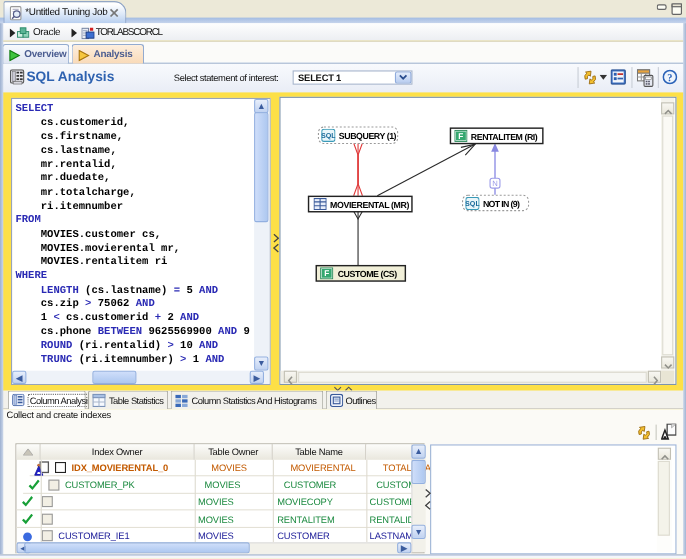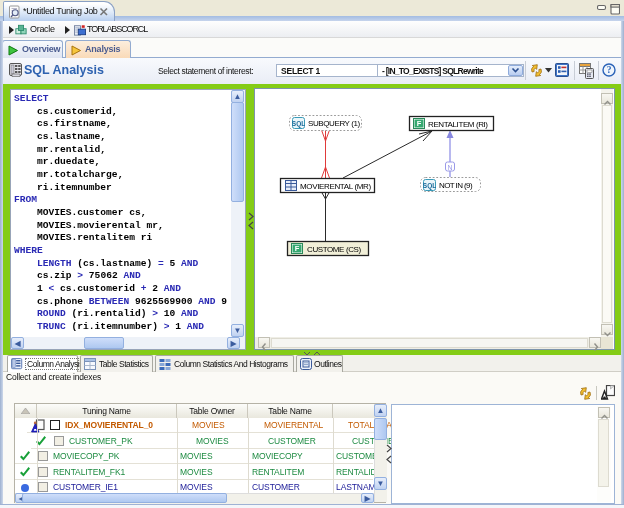--- a/index.html
+++ b/index.html
@@ -1,17 +1,17 @@
 <!DOCTYPE html>
 <html><head><meta charset="utf-8">
 <style>
 *{margin:0;padding:0;box-sizing:border-box}
 body{width:624px;height:508px;font-family:"Liberation Sans",sans-serif;overflow:hidden;background:#fff}
 .abs{position:absolute}
-#win{position:relative;width:624px;height:508px;background:#84cc16}
+#win{position:relative;width:624px;height:508px;background:#fde047}
 
 #tabbar{left:0;top:0;width:624px;height:17px;background:#ece9d8}
 #tabstrip{left:0;top:16px;width:624px;height:6px;background:linear-gradient(#a3bce2,#cdd9ee)}
 #edtab{left:3px;top:1px;width:112px;height:21px;background:linear-gradient(#ffffff 10%,#dce8f8 55%,#b4ccee 100%);border:1px solid #8aa0c4;border-bottom:none;border-radius:2px 11px 0 0}
 #edtab .txt{position:absolute;left:19px;top:4px;font-size:9px;letter-spacing:-0.3px;color:#111;white-space:nowrap}
 #minmax{left:597px;top:2px;width:23px;height:12px}
 
 #crumb{left:0;top:21px;width:624px;height:17px;background:linear-gradient(#fefefe,#eceef2);border-bottom:1px solid #d8d8d8}
 .cr-t{position:absolute;top:3px;font-size:9px;letter-spacing:-0.3px;color:#111;white-space:nowrap}
 
@@ -42,21 +42,21 @@
 #bpanel .clbl{position:absolute;left:6px;top:0;font-size:8.5px;letter-spacing:-0.2px;color:#111}
 
 #tbl{position:absolute;left:14px;top:403px;width:372px;height:100px;background:#fff;border:1px solid #b5b2a6}
 .th{position:absolute;top:0;height:14px;background:linear-gradient(#fcfcfa,#e9e7dd);border-right:1px solid #cbc8bd;font-size:8.5px;letter-spacing:-0.2px;color:#111;text-align:center;line-height:14px}
 .row{position:absolute;height:15px;width:358px;border-bottom:1px solid #e4e1d6;font-size:8.5px;letter-spacing:-0.1px;line-height:15px;white-space:nowrap}
 .cell{position:absolute;top:0;overflow:hidden}
 .cbx{position:absolute;left:23px;top:2px;width:10px;height:10px;border:1px solid #999;background:#f2efe4}
 .o{color:#c35a00}
 .g{color:#1c8a40}
 .b{color:#20209a}
-.nlab{font-size:8px;font-weight:normal;letter-spacing:-0.4px;color:#000;white-space:nowrap}
+.nlab{font-size:8px;font-weight:bold;letter-spacing:-0.4px;color:#000;white-space:nowrap}
 
 #rpane{position:absolute;left:391px;top:404px;width:224px;height:100px;background:#fff;border:1px solid #9db4d6;border:1px solid #9db4d6}
 
 #bl{left:0;top:21px;width:3px;height:483px;background:linear-gradient(90deg,#9db0d0,#cdd8ea)}
 #br{left:621px;top:21px;width:3px;height:483px;background:linear-gradient(90deg,#cdd8ea,#9db0d0)}
 #bb{left:0;top:504px;width:624px;height:4px;background:#f4f6fa;border-top:1px solid #9fb2d4}
 </style></head>
 <body>
 <div id="win">
   <div class="abs" id="tabbar"></div>
@@ -118,28 +118,22 @@
         <rect x="6" y="2.2" width="2.4" height="1.6" fill="#333"></rect>
         <rect x="9.2" y="2.2" width="2.4" height="1.6" fill="#333"></rect>
         <rect x="6" y="5.2" width="2.4" height="1.6" fill="#333"></rect>
         <rect x="9.2" y="5.2" width="2.4" height="1.6" fill="#333"></rect>
         <rect x="6" y="8.2" width="2.4" height="1.6" fill="#333"></rect>
         <rect x="9.2" y="8.2" width="2.4" height="1.6" fill="#333"></rect>
         <path d="M3 11 l8 0 0 2.5 -8 0 z" fill="#d8d8e0" stroke="#555" stroke-width="0.6"></path>
       </svg>
     <span class="title">SQL Analysis</span>
     <span class="lbl">Select statement of interest:</span>
-    <div class="combo" style="left:276px;width:133px">
+    <div class="combo" style="left:266px;width:109px">
         <span class="ct">SELECT 1</span>
-        <span class="cb"><svg width="13" height="9" viewBox="0 0 13 9">
-            <path d="M3.5 2.5 L6.5 5.5 L9.5 2.5" fill="none" stroke="#2a4d8e" stroke-width="1.6"></path>
-          </svg></span>
-      </div>
-    <div class="combo" style="left:377px;width:147px">
-        <span class="ct" style="letter-spacing:-0.75px">- [IN_TO_EXISTS] SQLRewrite</span>
         <span class="cb"><svg width="13" height="9" viewBox="0 0 13 9">
             <path d="M3.5 2.5 L6.5 5.5 L9.5 2.5" fill="none" stroke="#2a4d8e" stroke-width="1.6"></path>
           </svg></span>
       </div>
     <div class="abs" style="left:525px;top:3px;width:1px;height:19px;background:#c8cdd6"></div>
     <svg class="abs" style="left:529px;top:5px" width="15" height="15" viewBox="0 0 15 15">
         <path d="M3 9 q-1.5-3.5 1.5-5.5 l-1.2-1 5-0.8 -0.6 4.6 -1.4-1.2 q-2 1.5-1.2 3.4 z" fill="#f4c030" stroke="#9a6a10" stroke-width="0.8"></path>
         <path d="M12 6 q1.5 3.5 -1.5 5.5 l1.2 1 -5 0.8 0.6-4.6 1.4 1.2 q2-1.5 1.2-3.4 z" fill="#f4c030" stroke="#9a6a10" stroke-width="0.8"></path>
       </svg>
     <svg class="abs" style="left:545px;top:10px" width="7" height="5">
@@ -345,64 +339,62 @@
         <path d="M9.5 0.5 l4 0 -4 3.5 z" fill="#e0e0e0" stroke="#888" stroke-width="0.5"></path>
         <path d="M0.5 14 L3.5 6 L6.5 14 Z" fill="#fff" stroke="#222" stroke-width="1.4"></path>
         <path d="M2.6 11.5 l1.8 0 0.9 2.5 -3.6 0 z" fill="#222"></path>
       </svg>
   </div>
   <div id="tbl">
 
     <div class="th" style="left:0;width:22px"><svg width="9" height="6" style="margin-top:4px">
           <path d="M4.5 0 L9 6 L0 6 Z" fill="#c8c4b8" stroke="#999" stroke-width="0.6"></path>
         </svg></div>
-    <div class="th" style="left:22px;width:140px">Tuning Name</div>
+    <div class="th" style="left:22px;width:140px">Index Owner</div>
     <div class="th" style="left:162px;width:71px">Table Owner</div>
     <div class="th" style="left:233px;width:85px">Table Name</div>
     <div class="th" style="left:318px;width:41px;border-right:none"></div>
 
     <div class="row o" style="left:12px;top:14px">
       <svg class="abs" style="left:4px;top:1px" width="14" height="14" viewBox="0 0 14 14">
           <rect x="5.5" y="1" width="7.5" height="9.5" fill="#fdfdfd" stroke="#555" stroke-width="1.2"></rect>
           <circle cx="4.2" cy="4" r="1.4" fill="#c07040"></circle>
           <path d="M0.5 13 L4.2 4.8 L8 13 Z" fill="#2020c8" stroke="#1515a0" stroke-width="0.8"></path>
           <path d="M3.4 10 l1.6 0 0.7 1.8 -3 0 z" fill="#fff"></path>
         </svg>
       <span class="cbx" style="border:1px solid #222;background:#fff"></span>
       <span class="cell" style="left:38px;width:124px;font-weight:bold">IDX_MOVIERENTAL_0</span>
       <span class="cell" style="left:165px;width:69px">MOVIES</span>
       <span class="cell" style="left:237px;width:69px">MOVIERENTAL</span>
       <span class="cell" style="left:321px;width:50px">TOTALCHA</span>
     </div>
-    <div class="row g" style="left:16px;top:30px">
+    <div class="row g" style="left:6px;top:30px">
       <svg class="abs" style="left:4px;top:2px" width="12" height="11">
           <path d="M1 6 L4.5 9.5 L11 1.5 L9.5 0 L4.5 6.5 L2.5 4.5 Z" fill="#18a038"></path>
         </svg>
       <span class="cbx"></span>
       <span class="cell" style="left:38px;width:124px">CUSTOMER_PK</span>
       <span class="cell" style="left:165px;width:69px">MOVIES</span>
       <span class="cell" style="left:237px;width:69px">CUSTOMER</span>
       <span class="cell" style="left:321px;width:50px">CUSTOME</span>
     </div>
     <div class="row g" style="left:0;top:45px">
       <svg class="abs" style="left:4px;top:2px" width="12" height="11">
           <path d="M1 6 L4.5 9.5 L11 1.5 L9.5 0 L4.5 6.5 L2.5 4.5 Z" fill="#18a038"></path>
         </svg>
       <span class="cbx"></span>
-      <span class="cell" style="left:38px;width:124px">MOVIECOPY_PK</span>
       <span class="cell" style="left:165px;width:69px">MOVIES</span>
       <span class="cell" style="left:237px;width:69px">MOVIECOPY</span>
       <span class="cell" style="left:321px;width:50px">CUSTOMER</span>
     </div>
     <div class="row g" style="left:0;top:61px">
       <svg class="abs" style="left:4px;top:2px" width="12" height="11">
           <path d="M1 6 L4.5 9.5 L11 1.5 L9.5 0 L4.5 6.5 L2.5 4.5 Z" fill="#18a038"></path>
         </svg>
       <span class="cbx"></span>
-      <span class="cell" style="left:38px;width:124px">RENTALITEM_FK1</span>
       <span class="cell" style="left:165px;width:69px">MOVIES</span>
       <span class="cell" style="left:237px;width:69px">RENTALITEM</span>
       <span class="cell" style="left:321px;width:50px">RENTALID</span>
     </div>
     <div class="row b" style="left:0;top:76px">
       <span class="abs" style="left:6px;top:4px;width:8px;height:8px;border-radius:50%;background:#3a6ae0"></span>
       <span class="cbx"></span>
       <span class="cell" style="left:38px;width:124px">CUSTOMER_IE1</span>
       <span class="cell" style="left:165px;width:69px">MOVIES</span>
       <span class="cell" style="left:237px;width:69px">CUSTOMER</span>

